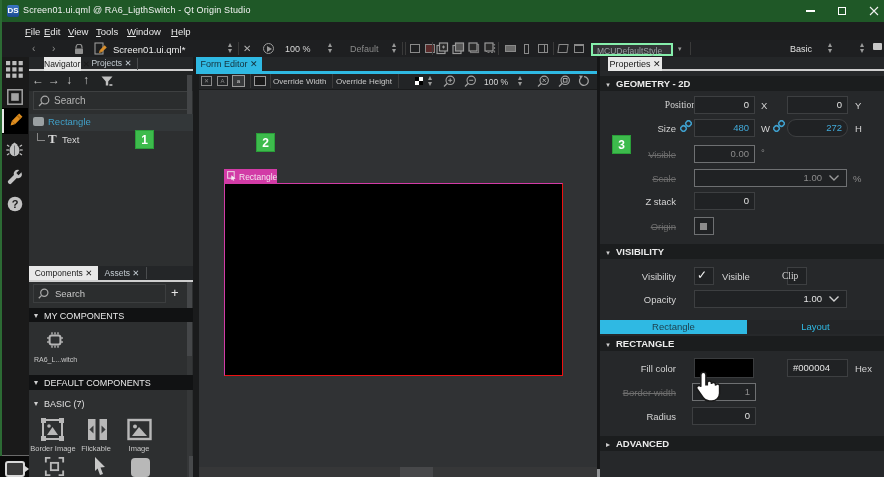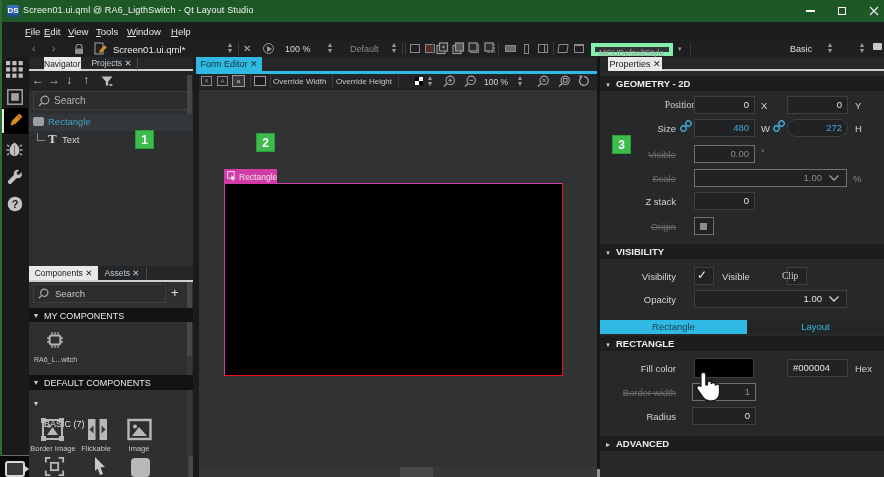--- a/index.html
+++ b/index.html
@@ -8,21 +8,21 @@
   .abs { position:absolute; }
   body { position:relative; }
 </style>
 </head>
 <body>
 
 <div class="abs" style="left:0;top:0;width:884px;height:22px;background:#1f5827;"></div>
 <div class="abs" style="left:7px;top:5px;width:12px;height:12px;border-radius:2px;
   background:linear-gradient(180deg,#3a76c4,#1b4a8e);color:#fff;font-size:8px;font-weight:bold;
   text-align:center;line-height:12px;">DS</div>
-<div class="abs" style="left:23px;top:5px;color:#f2f2f2;font-size:9px;letter-spacing:0.15px;">Screen01.ui.qml @ RA6_LigthSwitch - Qt Layout Studio</div>
+<div class="abs" style="left:23px;top:5px;color:#f2f2f2;font-size:9px;letter-spacing:0.15px;">Screen01.ui.qml @ RA6_LigthSwitch - Qt Origin Studio</div>
 <div class="abs" style="left:806px;top:10px;width:9px;height:1.5px;background:#fff;"></div>
 <div class="abs" style="left:838px;top:7px;width:8px;height:8px;border:1.2px solid #fff;"></div>
 <svg class="abs" style="left:869px;top:6px;" width="10" height="10" viewBox="0 0 10 10">
     <path d="M1 1 L9 9 M9 1 L1 9" stroke="#f0f0f0" stroke-width="1.1"></path>
   </svg>
 
 <div class="abs" style="left:0;top:22px;width:884px;height:18px;background:#1c1d1e;"></div>
 <div class="abs" style="top:26px;left:25px;color:#e8e8e8;font-size:9.5px;"><u>F</u>ile</div>
 <div class="abs" style="top:26px;left:44px;color:#e8e8e8;font-size:9.5px;"><u>E</u>dit</div>
 <div class="abs" style="top:26px;left:68px;color:#e8e8e8;font-size:9.5px;"><u>V</u>iew</div>
@@ -77,21 +77,21 @@
     <rect x="1" y="1" width="8" height="8" fill="#2a2a2a" stroke="#9a9a9a" stroke-width="1.2"></rect>
   </svg>
 <div class="abs" style="left:498px;top:42px;width:1px;height:13px;background:#3a3a3a;"></div>
 <div class="abs" style="left:505px;top:45px;width:11px;height:7px;border:1px solid #8a8a8a;background:#6a6a6a;"></div>
 <div class="abs" style="left:524px;top:44px;width:5px;height:10px;border:1px solid #8a8a8a;"></div>
 <div class="abs" style="left:538px;top:44px;width:10px;height:9px;border:1px solid #8a8a8a;"></div>
 <div class="abs" style="left:541px;top:44px;width:4px;height:9px;border-right:1px solid #8a8a8a;"></div>
 <div class="abs" style="left:553px;top:42px;width:1px;height:13px;background:#3a3a3a;"></div>
 <div class="abs" style="left:558px;top:44px;width:10px;height:9px;border:1px solid #8a8a8a;transform:skewX(-8deg);"></div>
 <div class="abs" style="left:574px;top:44px;width:10px;height:9px;border:1px solid #8a8a8a;border-top:2px solid #8a8a8a;"></div>
-<div class="abs" style="left:591px;top:42.5px;width:82px;height:13px;background:#333537;border:4px solid #86efac;color:#9aa0a4;font-size:8.5px;line-height:12px;padding-left:4px;">MCUDefaultStyle</div>
+<div class="abs" style="left:591px;top:42.5px;width:82px;height:13px;background:#333537;border:2px solid #86efac;color:#9aa0a4;font-size:8.5px;line-height:12px;padding-left:4px;">MCUDefaultStyle</div>
 <div class="abs" style="left:678px;top:45px;color:#9a9a9a;font-size:7px;">▾</div>
 <div class="abs" style="left:690px;top:42px;width:1px;height:13px;background:#3a3a3a;"></div>
 <div class="abs" style="left:860px;top:42px;color:#9a9a9a;font-size:8px;line-height:6px;">▴<br>▾</div>
 <div class="abs" style="left:790px;top:44px;color:#e0e0e0;font-size:9px;">Basic</div>
 <div class="abs" style="left:828px;top:42px;color:#9a9a9a;font-size:8px;line-height:6px;">▴<br>▾</div>
 <div class="abs" style="left:873px;top:43px;width:9px;height:7px;background:#c8c8c8;border-radius:1px;"></div>
 
 <div class="abs" style="left:0;top:57px;width:29px;height:420px;background:#1a1a1a;"></div>
 <div class="abs" style="left:0;top:0;width:2px;height:477px;background:#2c6b34;"></div>
 
@@ -223,21 +223,21 @@
     <line x1="14.4" y1="7" x2="17" y2="7"></line>
       <line x1="14.4" y1="11" x2="17" y2="11"></line>
   </g>
 </svg>
 <div class="abs" style="left:34px;top:356px;color:#c8c8c8;font-size:7px;">RA6_L...witch</div>
 
 <div class="abs" style="left:29px;top:375px;width:164px;height:15px;background:#111213;"></div>
 <div class="abs" style="left:34px;top:378px;color:#cfcfcf;font-size:8px;">▾</div>
 <div class="abs" style="left:44px;top:378px;color:#e8e8e8;font-size:9px;">DEFAULT COMPONENTS</div>
 <div class="abs" style="left:34px;top:399px;color:#cfcfcf;font-size:8px;">▾</div>
-<div class="abs" style="left:44px;top:399px;color:#e0e0e0;font-size:9px;margin-top:20px;">BASIC (7)</div>
+<div class="abs" style="left:44px;top:399px;color:#e0e0e0;font-size:9px;">BASIC (7)</div>
 
 <svg class="abs" style="left:40px;top:417px;" width="25" height="25" viewBox="0 0 25 25">
   <rect x="3" y="3" width="19" height="19" fill="none" stroke="#b8b8b8" stroke-width="2"></rect>
   <rect x="1" y="1" width="5" height="5" fill="#b8b8b8"></rect>
     <rect x="19" y="1" width="5" height="5" fill="#b8b8b8"></rect>
   <rect x="1" y="19" width="5" height="5" fill="#b8b8b8"></rect>
     <rect x="19" y="19" width="5" height="5" fill="#b8b8b8"></rect>
   <circle cx="9" cy="9" r="1.8" fill="#b8b8b8"></circle>
   <path d="M7 18 L12.5 10 L18 18 Z" fill="#b8b8b8"></path>
 </svg>

